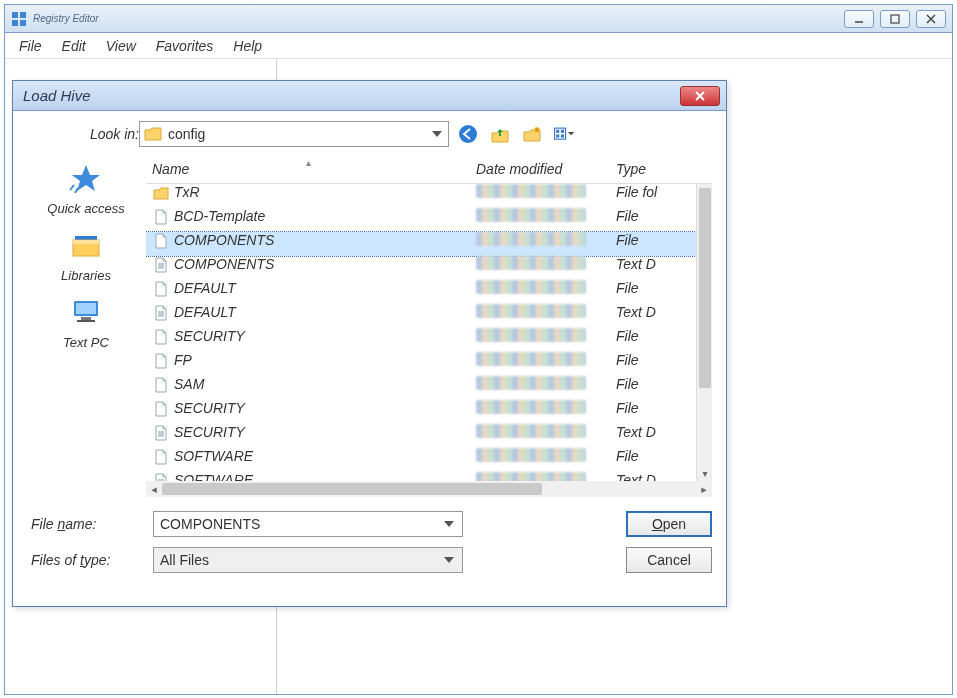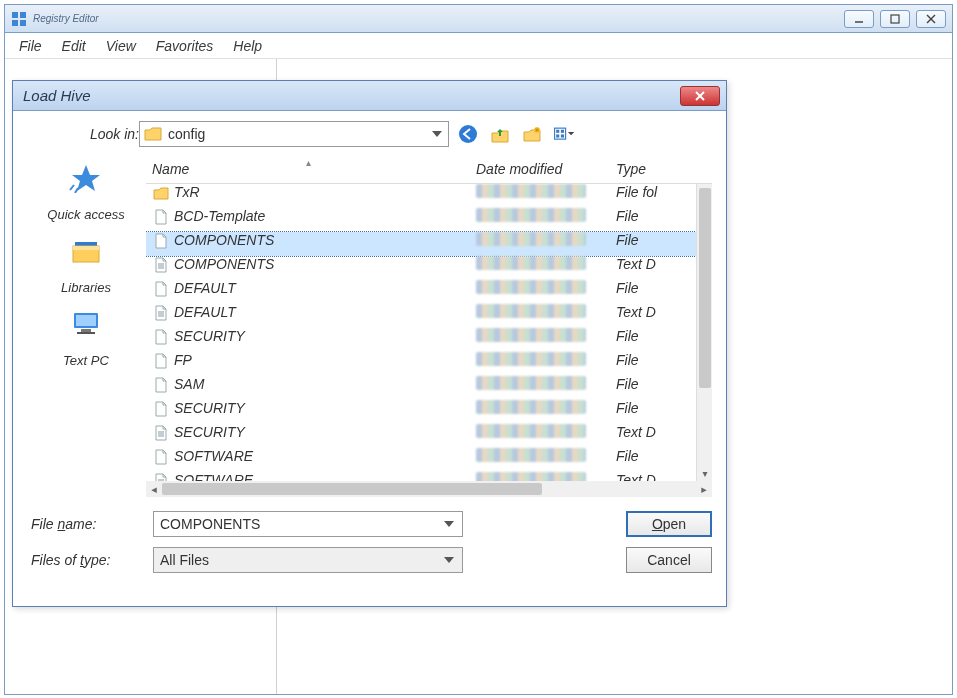--- a/index.html
+++ b/index.html
@@ -33,21 +33,21 @@
   .lookin-combo { width:310px; height:26px; border:1px solid #999; display:flex; align-items:center; padding:0 4px; gap:6px; background:#fff; }
   .lookin-combo .folder-mini { width:18px; height:14px; }
   .lookin-combo .val { flex:1; font-size:14px; font-style:normal; }
   .chev-down { width:14px; height:14px; display:flex; align-items:center; justify-content:center; }
 
   .nav-icons { display:flex; gap:10px; margin-left:8px; }
   .nav-icon { width:22px; height:22px; display:flex; align-items:center; justify-content:center; }
 
   .browser-row { display:flex; height:340px; }
   .places { width:118px; display:flex; flex-direction:column; align-items:center; gap:14px; padding-top:6px; }
-  .place { display:flex; flex-direction:column; align-items:center; gap:14px; font-size:13px; color:#333; width:100%; }
+  .place { display:flex; flex-direction:column; align-items:center; gap:8px; font-size:13px; color:#333; width:100%; }
   .place svg, .place .pc-icon { width:34px; height:30px; }
 
   .file-area { flex:1; border-left:1px solid transparent; display:flex; flex-direction:column; }
   .file-headers { display:flex; font-size:14px; color:#333; border-bottom:1px solid #ddd; padding:4px 0 6px 0; position:relative; }
   .col-name { width:330px; padding-left:6px; }
   .col-date { width:140px; }
   .col-type { flex:1; }
   .sort-ind { position:absolute; left:160px; top:0; font-size:10px; color:#888; font-style:normal; }
 
   .file-list { flex:1; overflow:hidden; position:relative; }

